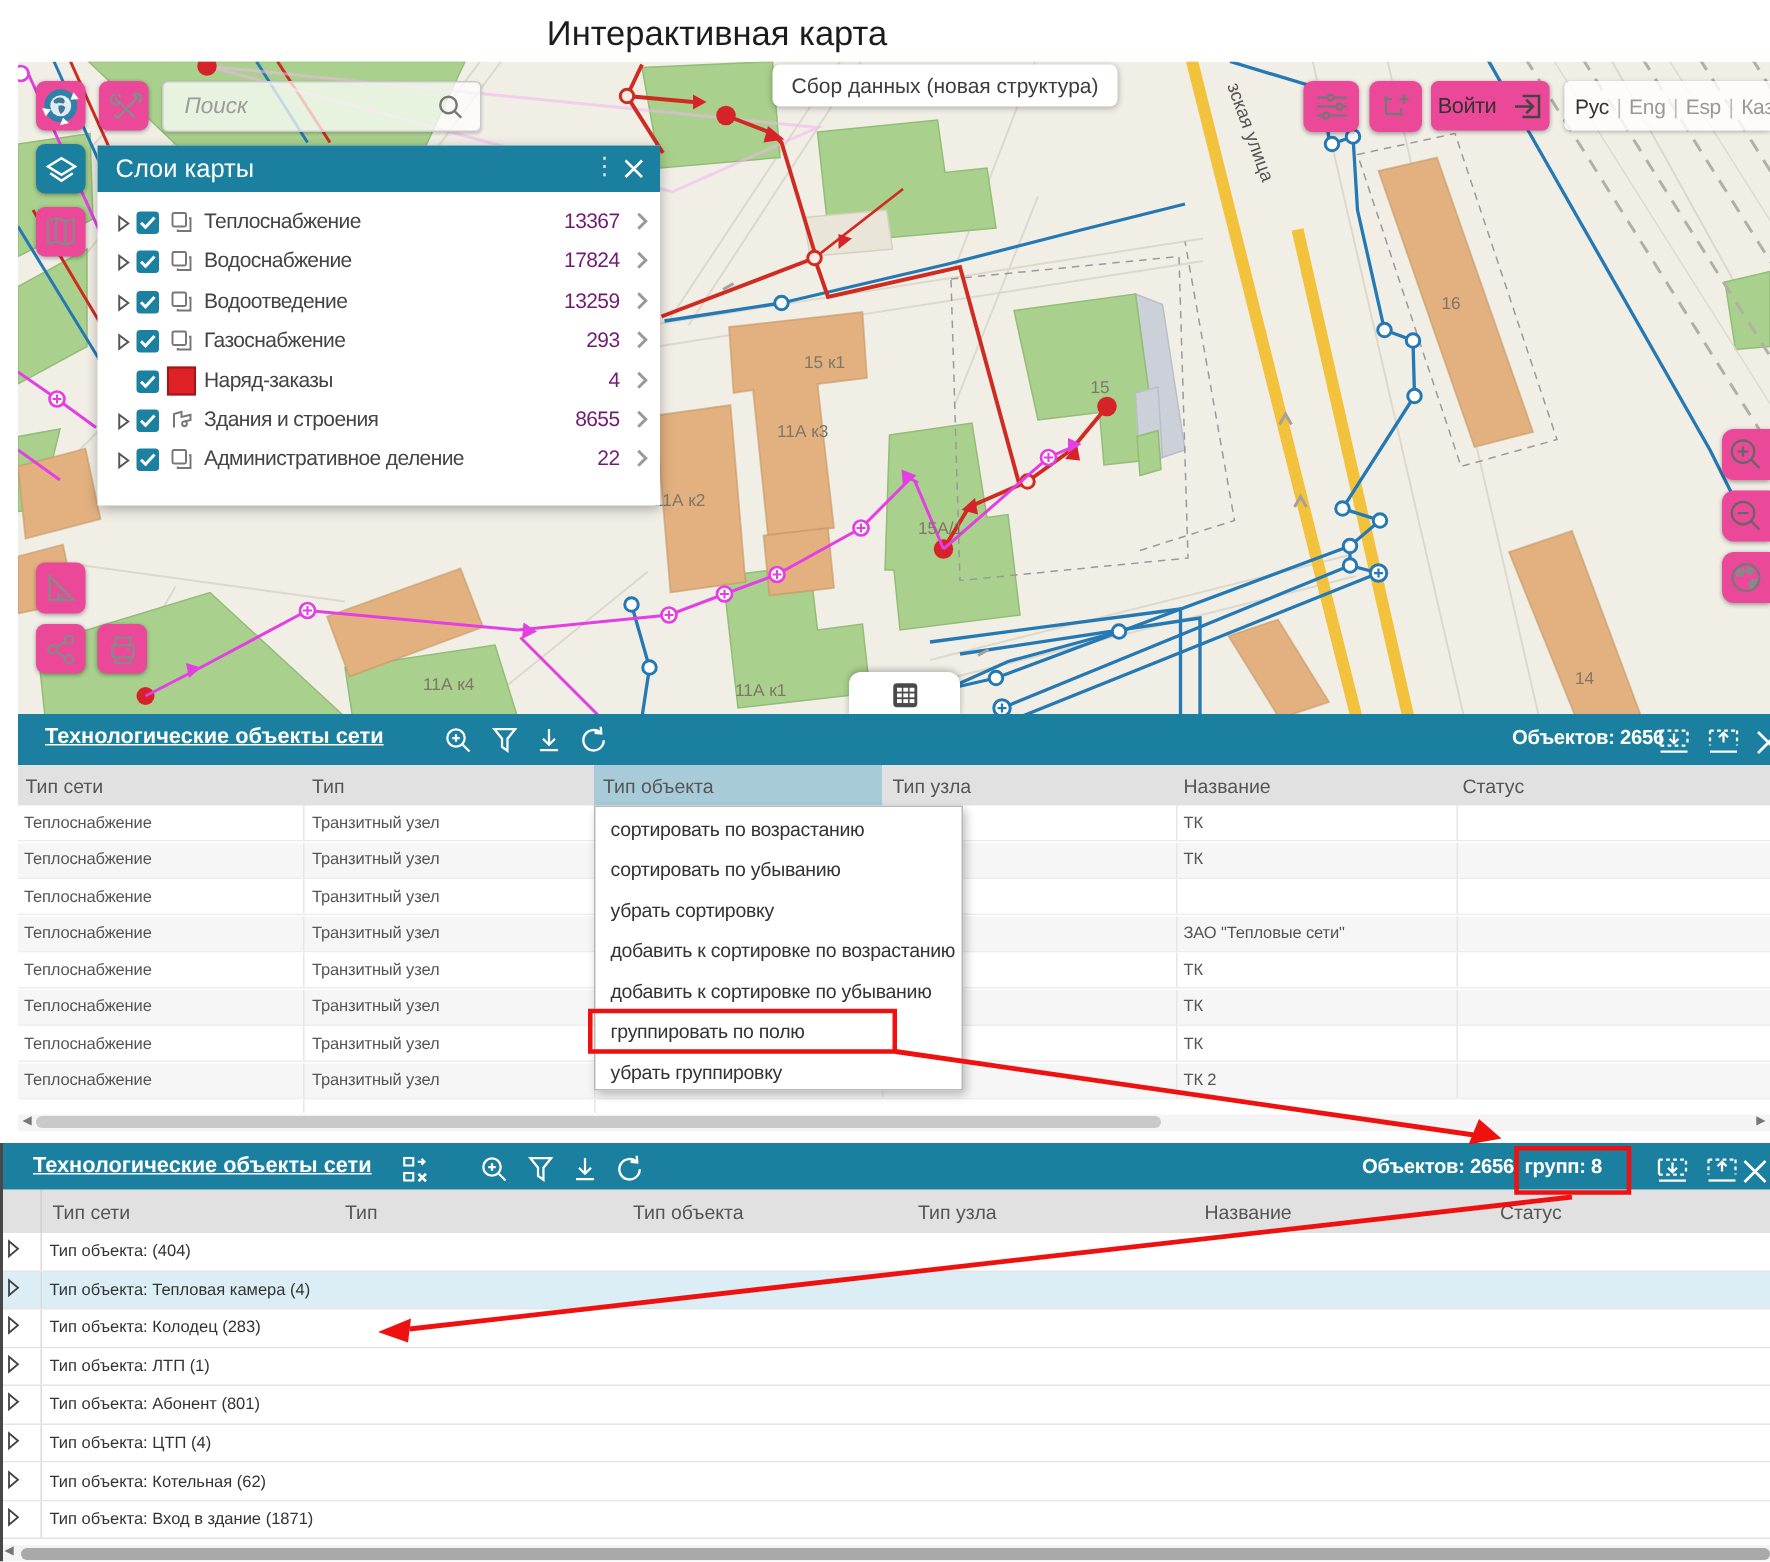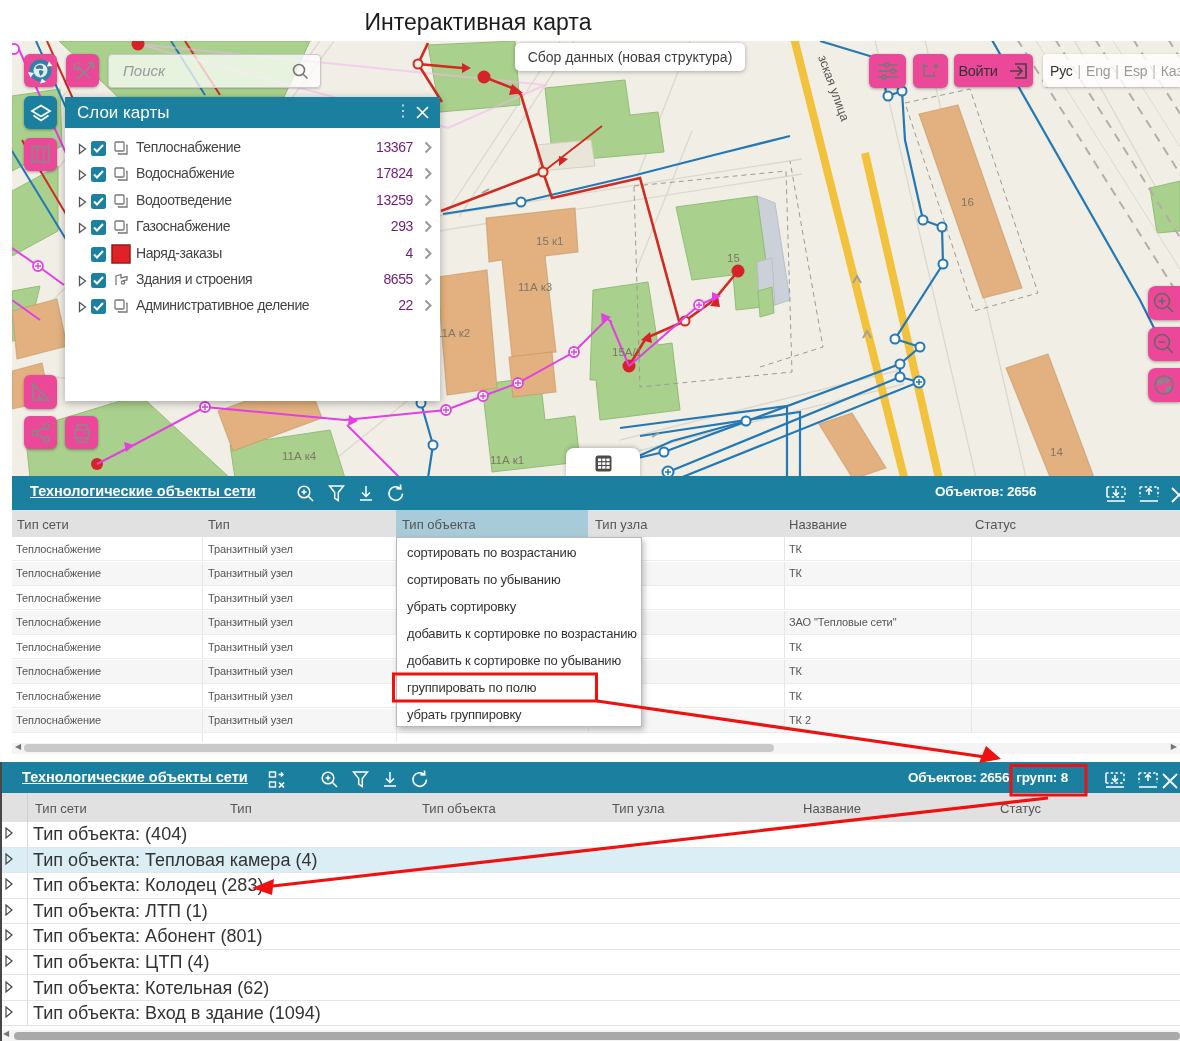--- a/index.html
+++ b/index.html
@@ -237,21 +237,21 @@
     </svg>
   </div>
 
   <div class="btn" style="left:24px;top:138px;width:33px;height:33px">
     <svg width="23" height="23" viewBox="0 0 23 23" fill="none" stroke="#888" stroke-width="1.5">
       <path d="M3,4 L8.3,2.5 L14.6,4.5 L20,3 L20,18.5 L14.6,20 L8.3,18 L3,19.5 Z"></path>
       <path d="M8.3,2.5 L8.3,18 M14.6,4.5 L14.6,20"></path>
     </svg>
   </div>
 
-  <div style="position:absolute;left:65px;top:97px;width:375px;height:304px;background:#fff;box-shadow:0 2px 8px rgba(0,0,0,.3);z-index:5">
+  <div style="position:absolute;left:65px;top:97px;width:375px;height:240px;background:#fff;box-shadow:0 2px 8px rgba(0,0,0,.3);z-index:5">
     <div style="height:31px;background:#1b7f9f;color:#fff;display:flex;align-items:center;">
       <span style="margin-left:12px;font-size:17px;">Слои карты</span>
       <span style="position:absolute;left:330px;top:4px;font-size:16px;color:#cfe3ea;letter-spacing:0;">⋮</span>
       <svg style="position:absolute;left:350px;top:8px" width="15" height="15" viewBox="0 0 15 15" stroke="#fff" stroke-width="1.7">
           <path d="M2,2 L13,13 M13,2 L2,13"></path>
         </svg>
     </div>
     <div id="layerrows" style="padding-top:7px;">
       <div class="lrow">
           <span class="tri"><svg width="9" height="12" viewBox="0 0 9 12">
@@ -491,21 +491,21 @@
 <style>
   .tbar{position:absolute;left:12px;width:1168px;height:34px;background:#1b7f9f;z-index:10;}
   .tbar .ttl{position:absolute;left:30px;top:7px;font-size:14.5px;font-weight:bold;color:#fff;text-decoration:underline;}
   .tbar .cnt{position:absolute;top:8px;font-size:13.5px;font-weight:bold;color:#fff;letter-spacing:-0.2px;}
   .ticons{position:absolute;top:8px;display:flex;gap:13px;}
   .colhdr{position:absolute;left:12px;width:1168px;background:#e1e1e1;z-index:9;font-size:13px;color:#555;}
   .colhdr span{position:absolute;top:50%;transform:translateY(-50%);}
   .trow{position:absolute;left:12px;width:1168px;font-size:11px;color:#555;z-index:8;letter-spacing:-0.1px;}
   .trow span{position:absolute;top:50%;transform:translateY(-50%);}
   .vline{position:absolute;top:0;bottom:0;width:1px;background:#e6e6e6;}
-  .g-row{position:absolute;left:0;width:1180px;font-size:18px;color:#333;z-index:8;border-bottom:1px solid #e4e4e4;background:#fff;}
+  .g-row{position:absolute;left:0;width:1180px;font-size:11px;color:#333;z-index:8;border-bottom:1px solid #e4e4e4;background:#fff;}
   .g-row .gt{position:absolute;left:33px;top:50%;transform:translateY(-50%);}
   .g-row .garr{position:absolute;left:4px;top:50%;transform:translateY(-50%);}
   .hsb{position:absolute;left:0;width:1180px;height:11px;background:#f4f4f4;z-index:11;}
   .hsb .thumb{position:absolute;top:1.5px;height:8px;background:#c9c9c9;border-radius:4px;}
   .hsb .ar{position:absolute;top:-1px;font-size:8px;color:#777;}
 </style>
 <div id="table1">
   <div class="tbar" style="top:476px;">
     <span class="ttl" style="left:18px">Технологические объекты сети</span>
     <div class="ticons" style="left:284px;">
@@ -516,21 +516,21 @@
       <svg width="17" height="19" viewBox="0 0 17 19" fill="none" stroke="#fff" stroke-width="1.5">
           <path d="M1.5,2 L15.5,2 L10.3,8.5 L10.3,16.5 L6.7,14 L6.7,8.5 Z"></path>
         </svg>
       <svg width="16" height="19" viewBox="0 0 16 19" fill="none" stroke="#fff" stroke-width="1.5">
           <path d="M8,2 L8,12 M4,8.5 L8,12.5 L12,8.5 M2,16 L14,16"></path>
         </svg>
       <svg width="18" height="19" viewBox="0 0 18 19" fill="none" stroke="#fff" stroke-width="1.6">
           <path d="M15.5,9.5 a6.8,6.8 0 1 1 -2,-4.8 M13.5,0.5 L13.8,4.9 L9.4,4.6"></path>
         </svg>
     </div>
-    <span class="cnt" style="left:923px;">Объектов: 2656</span>
+    <span class="cnt" style="left:996px;">Объектов: 2656</span>
     <div class="ticons" style="left:1092px;gap:9px">
       <svg width="24" height="22" viewBox="0 0 24 22" fill="none" stroke="#fff" stroke-width="1.5">
           <path d="M3,3 L21,3 L21,13" stroke-dasharray="2.5 2.2"></path>
           <path d="M3,3 L3,13 M3,17 L21,17 M3,13 a0,0 0 0 0 0,0"></path>
           <path d="M3,13 L21,13" stroke-dasharray="2.5 2.2"></path>
           <path d="M12,5 L12,11 M9,8.5 L12,11.5 L15,8.5"></path>
         </svg>
       <svg width="24" height="22" viewBox="0 0 24 22" fill="none" stroke="#fff" stroke-width="1.5">
           <path d="M3,3 L3,13 M21,3 L21,13 M3,3 L21,3" stroke-dasharray="2.5 2.2"></path>
           <path d="M3,17 L21,17"></path>
@@ -743,21 +743,21 @@
         <span class="garr"><svg width="10" height="13" viewBox="0 0 10 13">
             <path d="M2,1.5 L8,6.5 L2,11.5 Z" fill="none" stroke="#444" stroke-width="1.2"></path>
           </svg></span>
         <span class="gt">Тип объекта: Котельная (62)</span>
       </div>
       <div class="g-row" style="top:1000.85px;height:25.6px;">
         <div class="vline" style="left:27px;background:#d9d9d9"></div>
         <span class="garr"><svg width="10" height="13" viewBox="0 0 10 13">
             <path d="M2,1.5 L8,6.5 L2,11.5 Z" fill="none" stroke="#444" stroke-width="1.2"></path>
           </svg></span>
-        <span class="gt">Тип объекта: Вход в здание (1094)</span>
+        <span class="gt">Тип объекта: Вход в здание (1871)</span>
       </div>
     </div>
   <div style="position:absolute;left:0;top:762px;width:2px;height:279px;background:#474747;z-index:41"></div>
   <div class="hsb" style="top:1030px;height:11px;">
     <span class="ar" style="left:3px">◀</span>
     <div class="thumb" style="left:14px;width:1166px;background:#a9a9a9"></div>
   </div>
 </div>
 <div id="menu" style="position:absolute;left:396px;top:537px;width:246px;height:190px;background:#fff;border:1px solid #b9b9b9;box-shadow:2px 3px 6px rgba(0,0,0,.25);z-index:30;font-size:13px;letter-spacing:-0.2px;color:#333;white-space:nowrap;">
   <div style="position:absolute;left:10px;top:7px;">сортировать по возрастанию</div>

